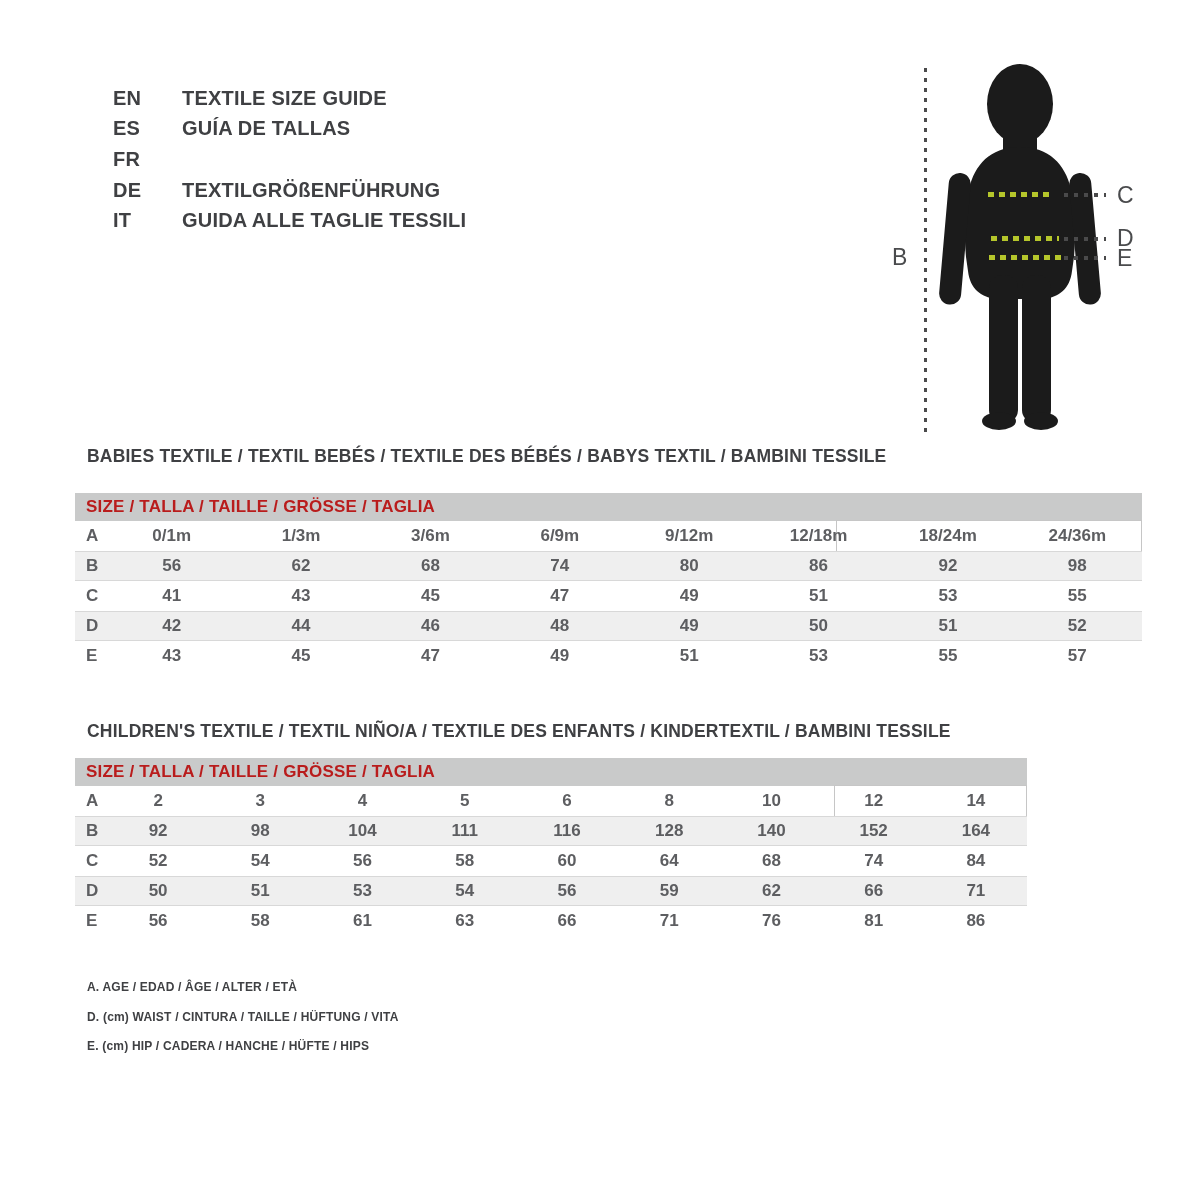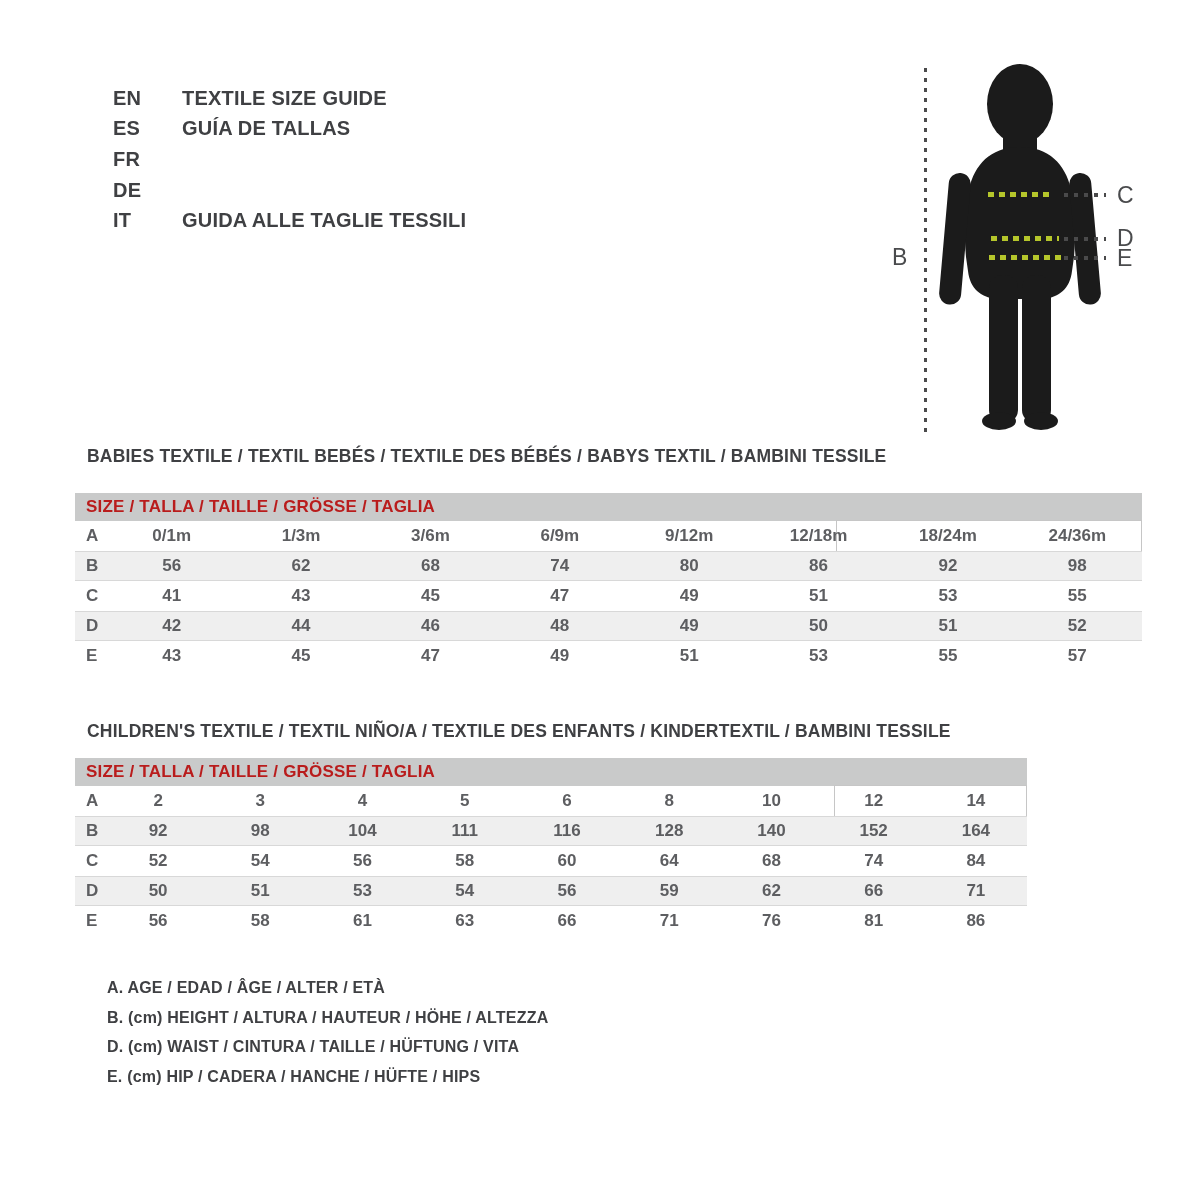--- a/index.html
+++ b/index.html
@@ -33,22 +33,22 @@
   #chest-dots { left:1064px; top:193px; width:42px; }
   #waist-dots { left:1064px; top:237px; width:42px; }
   #hip-dots   { left:1064px; top:256px; width:42px; }
 
   
   .section-title { position:absolute; left:87px; font-size:17.5px; font-weight:bold;
                    color:#3f4043; letter-spacing:.2px; }
   #babies-title { top:446px; }
   #children-title { top:721px; }
   #legend { position:absolute; left:87px; top:973px; }
-  .legend-line { font-size:16px; font-weight:bold; color:#3f4043; line-height:29.5px;
-                 letter-spacing:.2px;margin-left:20px; }
+  .legend-line { font-size:12px; font-weight:bold; color:#3f4043; line-height:29.5px;
+                 letter-spacing:.2px; }
 
   
   .size-table { position:absolute; left:75px; }
   #babies-table { top:493px; width:1067px; }
   #children-table { top:758px; width:952px; }
   .thead { height:28px; background:#c9caca; color:#b91c1c; font-weight:bold;
            font-size:17px; display:flex; align-items:center; padding-left:11px;
            box-sizing:border-box; letter-spacing:.2px; }
   .trow { position:relative; height:30px; display:flex; align-items:center;
           font-size:17px; font-weight:bold; color:#5d5e61; box-sizing:border-box; }
@@ -69,20 +69,21 @@
   </div>
   <div class="lang-row">
     <span class="lang-code">ES</span>
     <span class="lang-title">GUÍA DE TALLAS</span>
   </div>
   <div class="lang-row">
     <span class="lang-code">FR</span>
   </div>
   <div class="lang-row">
     <span class="lang-code">DE</span>
+    <span class="lang-title">TEXTILGRÖßENFÜHRUNG</span>
   </div>
   <div class="lang-row">
     <span class="lang-code">IT</span>
     <span class="lang-title">GUIDA ALLE TAGLIE TESSILI</span>
   </div>
 </div>
 
 <svg id="figure-svg" viewBox="0 0 260 380" xmlns="http://www.w3.org/2000/svg">
   <g fill="#1b1b1b">
     <ellipse cx="130" cy="49" rx="33" ry="40"></ellipse>
@@ -233,16 +234,15 @@
     <div class="tcell">66</div>
     <div class="tcell">71</div>
     <div class="tcell">76</div>
     <div class="tcell">81</div>
     <div class="tcell">86</div>
   </div>
 </div>
 
 <div id="legend">
   <div class="legend-line">A. AGE / EDAD / ÂGE / ALTER / ETÀ</div>
-  <div class="legend-line">B. (cm) HEIGHT / ALTURA / HAUTEUR / HÖHE / ALTEZZA</div>
   <div class="legend-line">D. (cm) WAIST / CINTURA / TAILLE / HÜFTUNG / VITA</div>
   <div class="legend-line">E. (cm) HIP / CADERA / HANCHE / HÜFTE / HIPS</div>
 </div>
 
 </body></html>

